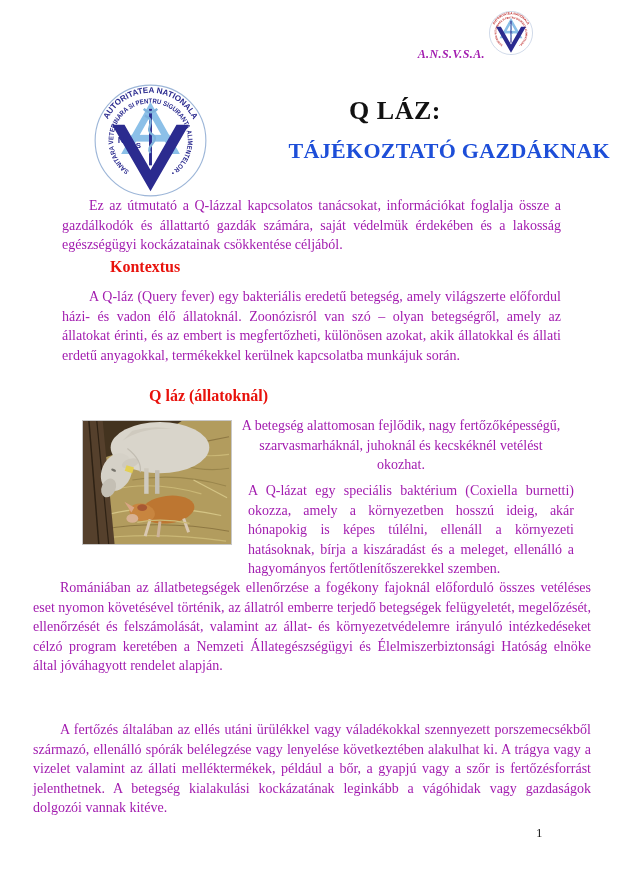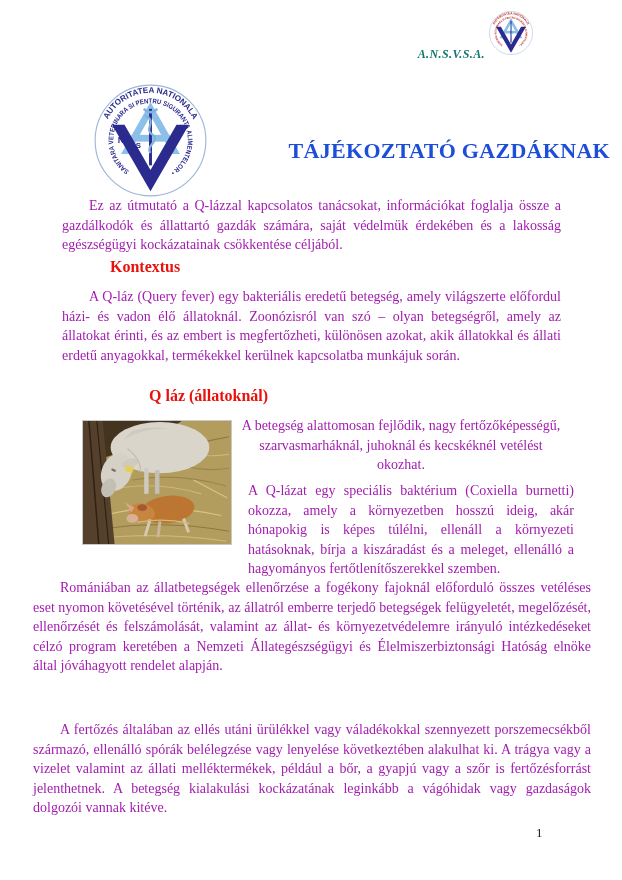--- a/index.html
+++ b/index.html
@@ -6,21 +6,21 @@
   .page{
     position:relative;width:622px;height:880px;background:#ffffff;
     font-family:"Liberation Serif","DejaVu Serif",serif;color:#1f1f1f;
     overflow:hidden;
   }
   .abs{position:absolute;}
   .logo-large{left:94px;top:84px;width:113px;height:113px;}
   .logo-small{left:489px;top:11px;width:44px;height:44px;}
   .agency-abbr{
     left:380px;top:47px;width:105px;text-align:right;
-    font-size:12px;font-style:italic;font-weight:bold;letter-spacing:.4px;color:#0f766e;
+    font-size:12px;font-style:italic;font-weight:bold;letter-spacing:.4px;color:#a21caf;
   }
   .title1{left:180px;top:96px;width:430px;text-align:center;
     font-size:26px;font-weight:bold;letter-spacing:.5px;color:#111;}
   .title2{left:180px;top:138px;width:430px;text-align:right;
     font-size:22px;font-weight:bold;letter-spacing:.3px;color:#1d4ed8;}
   .body{
     font-size:14px;line-height:19.5px;margin:0;color:#a21caf;
     text-align:justify;text-justify:inter-word;
   }
   .indent{text-indent:27px;}
@@ -85,20 +85,21 @@
       <polygon points="50,16 24,62 31,62 50,28 69,62 76,62" fill="#8cc0e8"></polygon>
       <rect x="33" y="45" width="34" height="6" fill="#8cc0e8"></rect>
       <polygon points="16,36 50,95 84,36 73,36 50,76 27,36" fill="#2b2b8f"></polygon>
       <line x1="50" y1="22" x2="50" y2="72" stroke="#2b2b8f" stroke-width="2.6"></line>
       <path d="M 45,28 C 57,33 43,40 52,45 C 59,50 45,55 50,61" fill="none" stroke="#7fb3dc" stroke-width="2"></path>
     </g>
   </svg>
 
   <div class="abs agency-abbr">A.N.S.V.S.A.</div>
 
+  <div class="abs title1">Q LÁZ:</div>
   <div class="abs title2">TÁJÉKOZTATÓ GAZDÁKNAK</div>
 
   <p class="abs body intro indent">Ez az útmutató a Q-lázzal kapcsolatos tanácsokat, információkat foglalja össze a gazdálkodók és állattartó gazdák számára, saját védelmük érdekében és a lakosság egészségügyi kockázatainak csökkentése céljából.</p>
 
   <h2 class="abs heading h-kontextus">Kontextus</h2>
   <p class="abs body p-kontextus indent">A Q-láz (Query fever) egy bakteriális eredetű betegség, amely világszerte előfordul házi- és vadon élő állatoknál. Zoonózisról van szó – olyan betegségről, amely az állatokat érinti, és az embert is megfertőzheti, különösen azokat, akik állatokkal és állati erdetű anyagokkal, termékekkel kerülnek kapcsolatba munkájuk során.</p>
 
   <h2 class="abs heading h-animals">Q láz (állatoknál)</h2>
 
   <svg class="abs photo" viewBox="0 0 150 125" preserveAspectRatio="none">

